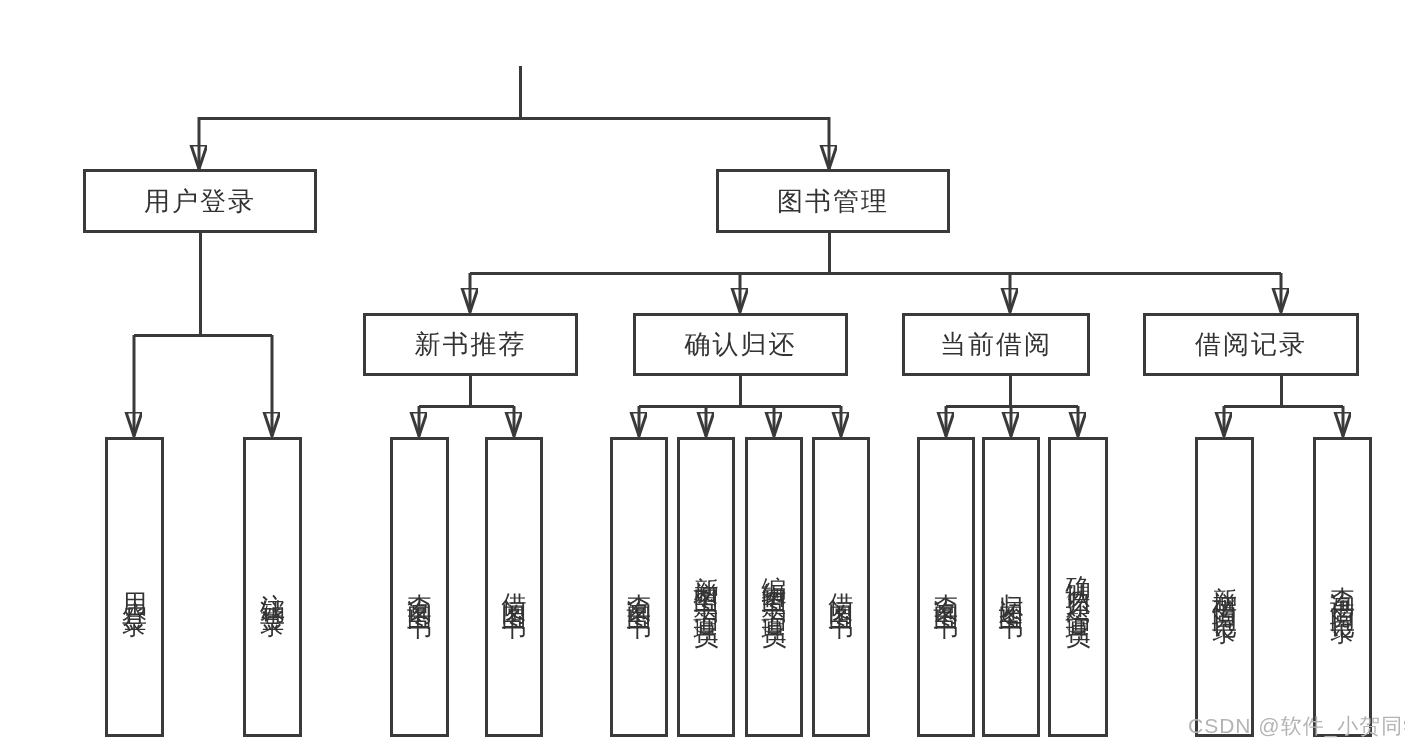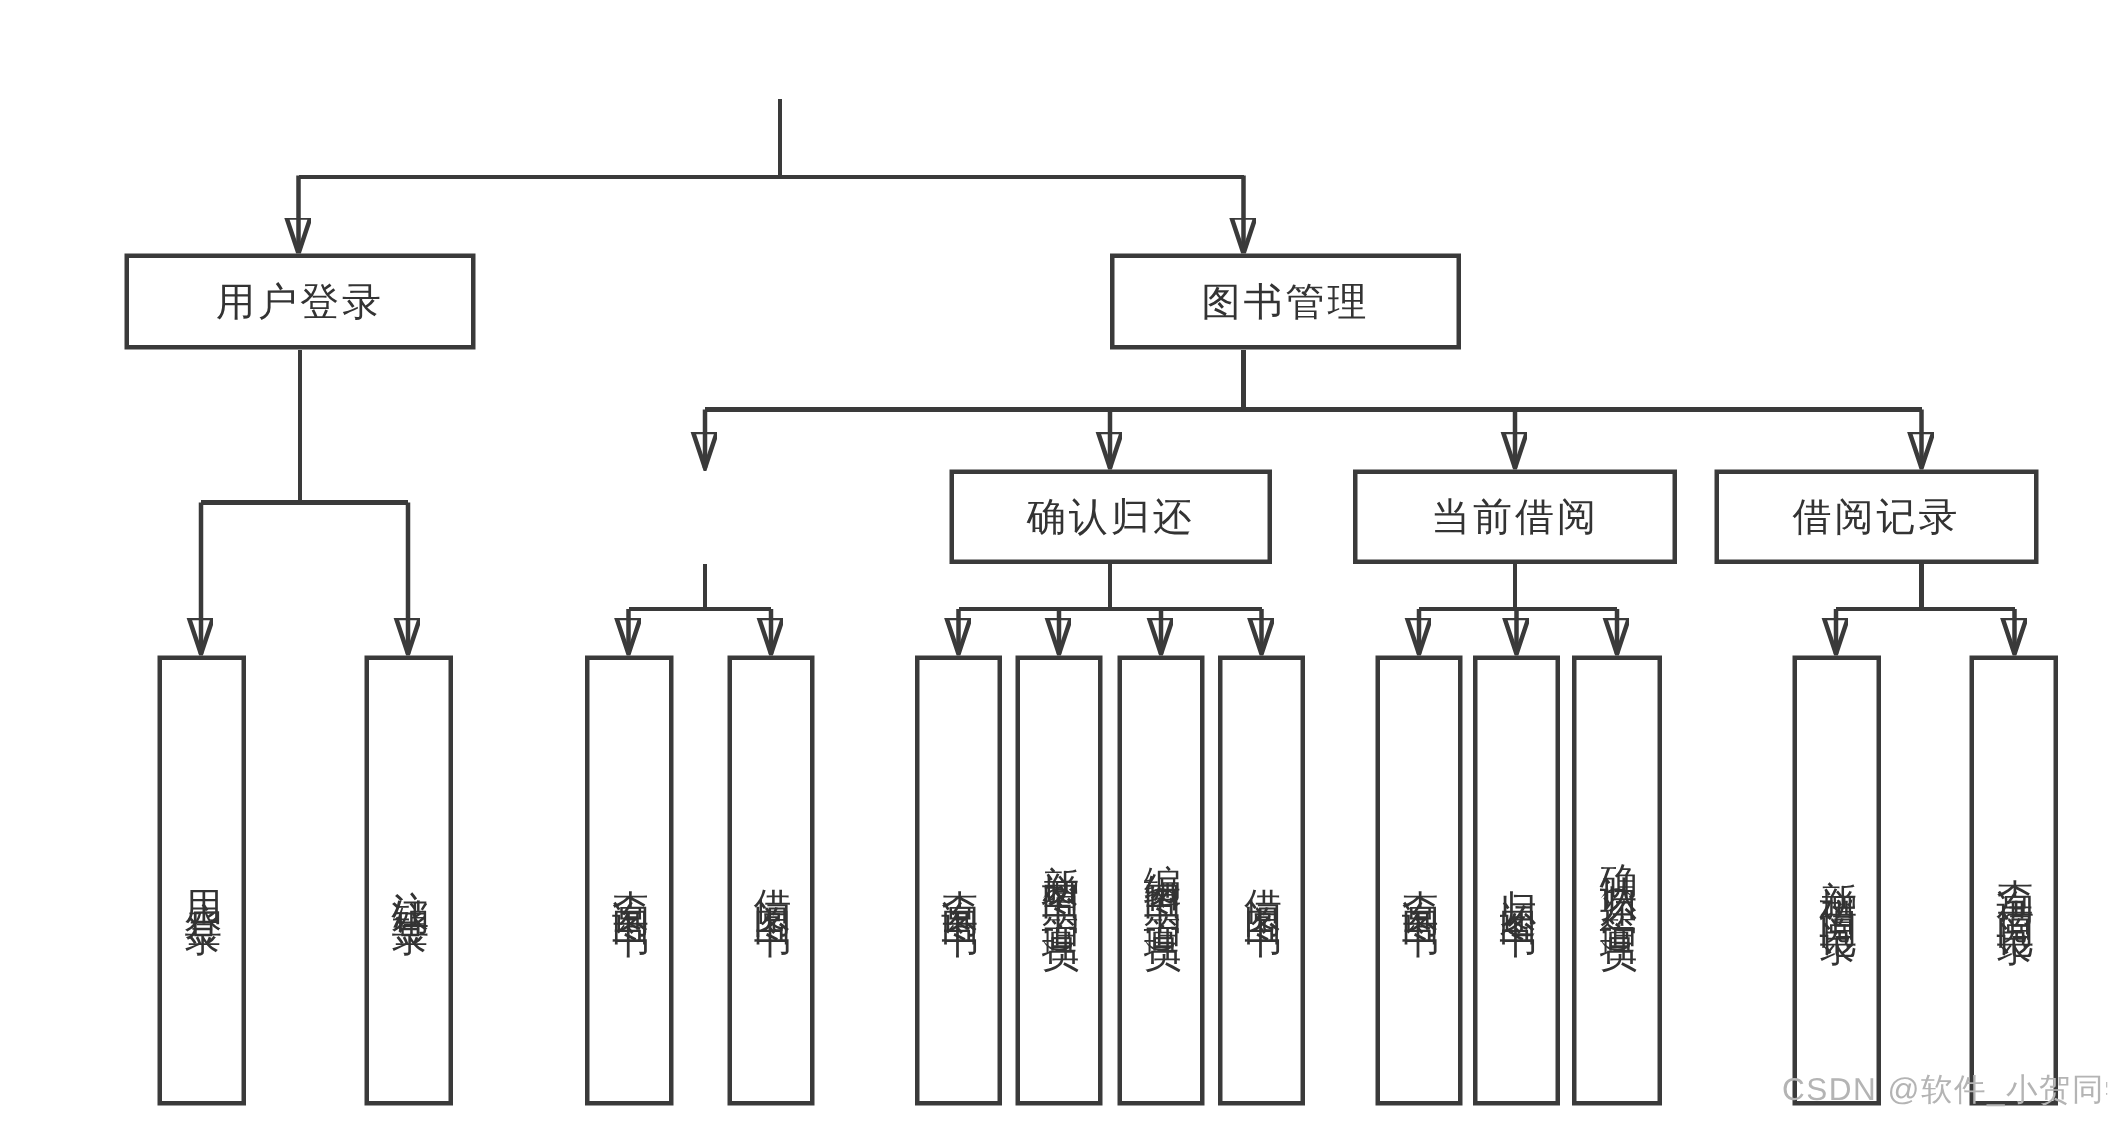--- a/index.html
+++ b/index.html
@@ -96,24 +96,25 @@
     <line x1="946" y1="406" x2="946" y2="436" marker-end="url(#arrow)"></line>
     <line x1="1011" y1="406" x2="1011" y2="436" marker-end="url(#arrow)"></line>
     <line x1="1078" y1="406" x2="1078" y2="436" marker-end="url(#arrow)"></line>
 
     <line x1="1224" y1="406" x2="1224" y2="436" marker-end="url(#arrow)"></line>
     <line x1="1343" y1="406" x2="1343" y2="436" marker-end="url(#arrow)"></line>
   </svg>
 
 
   <div class="node hbox" style="left:83px;top:169px;width:234px;height:64px;">用户登录</div>
-  <div class="node hbox" style="left:740px;top:169px;width:234px;height:64px;">图书管理</div>
+  <div class="node hbox" style="left:716px;top:169px;width:234px;height:64px;">图书管理</div>
 
+  <div class="node hbox" style="left:363px;top:313px;width:215px;height:63px;">新书推荐</div>
   <div class="node hbox" style="left:633px;top:313px;width:215px;height:63px;">确认归还</div>
-  <div class="node hbox" style="left:902px;top:313px;width:216px;height:63px;">当前借阅</div>
+  <div class="node hbox" style="left:902px;top:313px;width:188px;height:63px;">当前借阅</div>
   <div class="node hbox" style="left:1143px;top:313px;width:216px;height:63px;">借阅记录</div>
 
   <div class="node vbox" style="left:105px;top:437px;width:59px;height:300px;">用户登录</div>
   <div class="node vbox" style="left:243px;top:437px;width:59px;height:300px;">注销登录</div>
 
   <div class="node vbox" style="left:390px;top:437px;width:59px;height:300px;">查询图书</div>
   <div class="node vbox" style="left:485px;top:437px;width:58px;height:300px;">借阅图书</div>
 
   <div class="node vbox" style="left:610px;top:437px;width:58px;height:300px;">查询图书</div>
   <div class="node vbox" style="left:677px;top:437px;width:58px;height:300px;">新增图书（管理员）</div>

